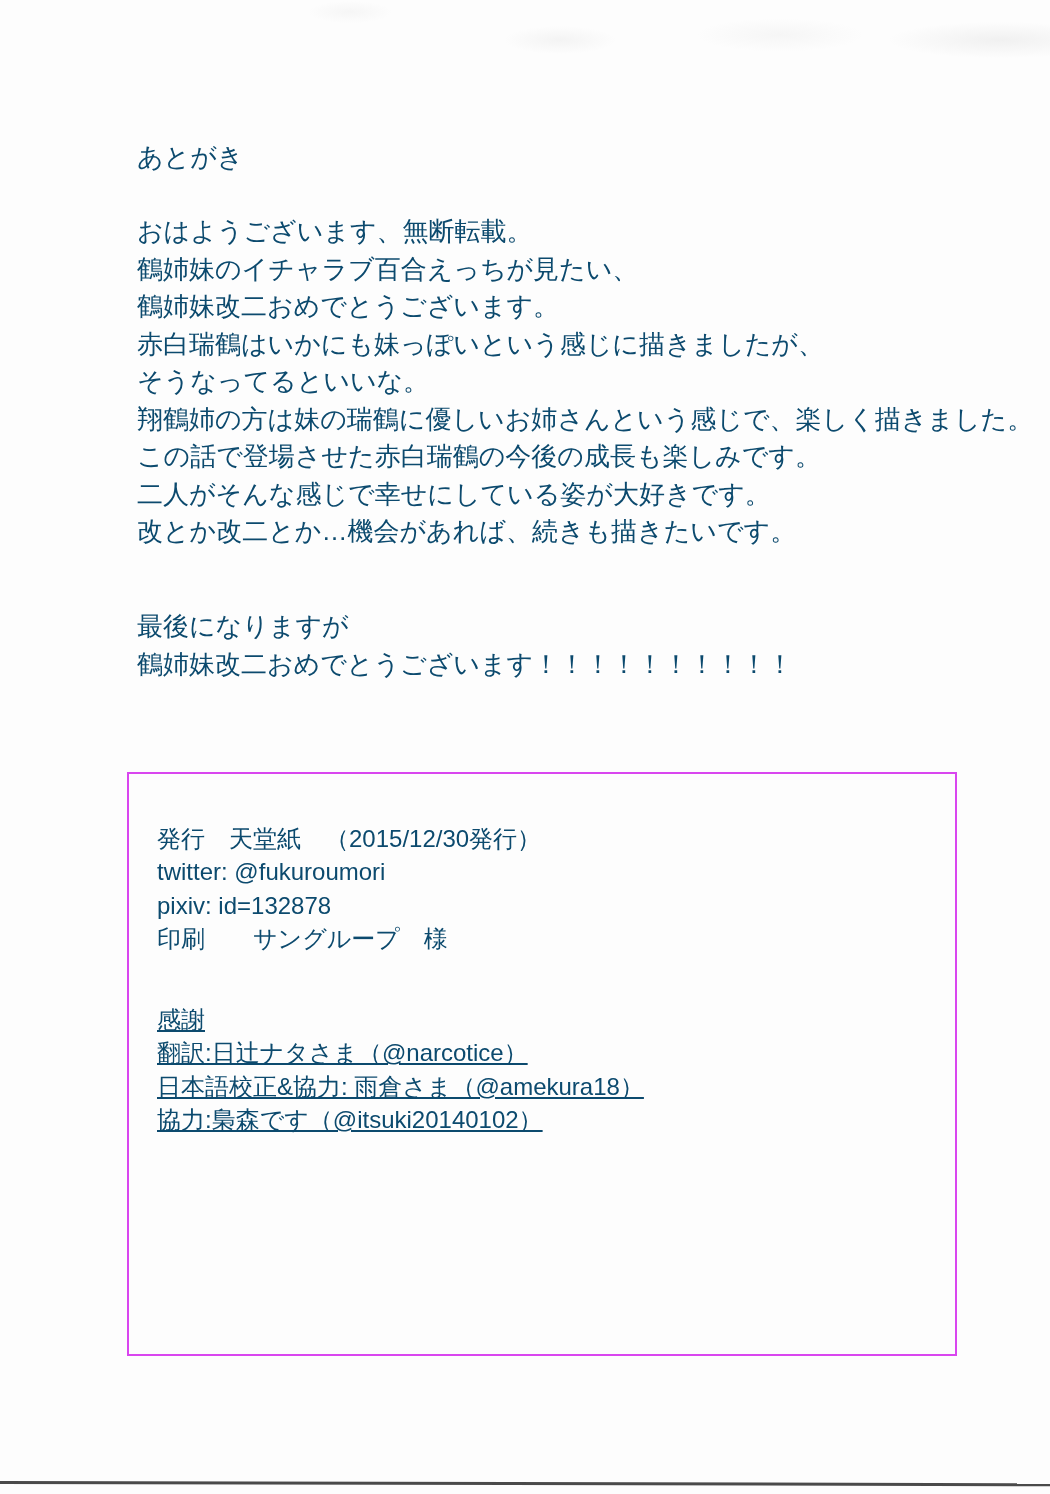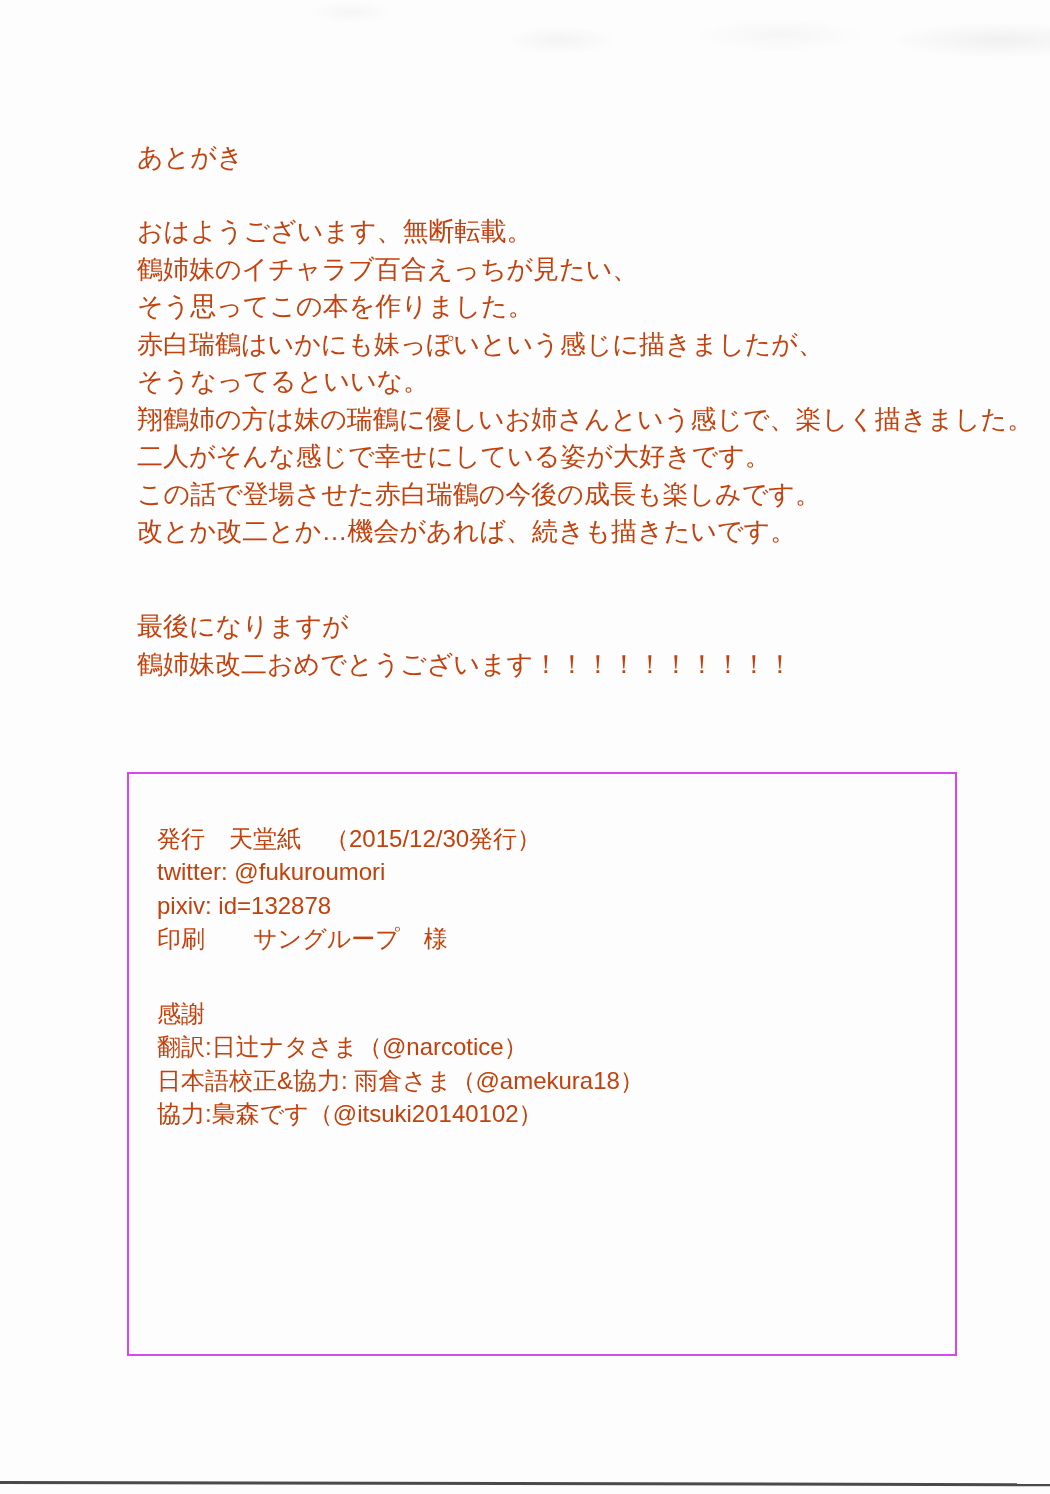--- a/index.html
+++ b/index.html
@@ -7,21 +7,21 @@
     padding: 0;
     background: #e8e8e8;
   }
   .page {
     position: relative;
     width: 1050px;
     height: 1494px;
     background: #fdfdfd;
     overflow: hidden;
     font-family: "Liberation Sans", "DejaVu Sans", sans-serif;
-    color: #c2410c;
+    color: #0c4a6e;
   }
   
   .scan-noise {
     position: absolute;
     left: 0; top: 0;
     width: 100%; height: 120px;
     background:
       radial-gradient(ellipse 80px 20px at 560px 40px, rgba(160,160,160,0.10), transparent 70%),
       radial-gradient(ellipse 120px 24px at 780px 35px, rgba(160,160,160,0.08), transparent 70%),
       radial-gradient(ellipse 160px 26px at 1000px 40px, rgba(150,150,150,0.12), transparent 70%),
@@ -65,23 +65,24 @@
   .colophon-publication {
     position: absolute;
     left: 28px;
     top: 48px;
     font-size: 24px;
     line-height: 33.4px;
   }
   .colophon-thanks {
     position: absolute;
     left: 28px;
-    top: 223px;
+    top: 229px;
     font-size: 24px;
     line-height: 33.4px;
+    text-decoration: underline;
   }
   .colophon-notice {
     position: absolute;
     left: 33px;
     top: 484px;
     font-size: 25px;
     line-height: 33.4px;
   }
   .scan-edge-line {
     position: absolute;
@@ -99,26 +100,26 @@
 
 <div class="page">
 
   <div class="scan-noise"></div>
 
   <div class="afterword-title line">あとがき</div>
 
   <div class="afterword-body">
     <div class="line">おはようございます、無断転載。</div>
     <div class="line">鶴姉妹のイチャラブ百合えっちが見たい、</div>
-    <div class="line">そう思ってこの本を作りました。</div>
+    <div class="line">鶴姉妹改二おめでとうございます。</div>
     <div class="line">赤白瑞鶴はいかにも妹っぽいという感じに描きましたが、</div>
     <div class="line">そうなってるといいな。</div>
     <div class="line">翔鶴姉の方は妹の瑞鶴に優しいお姉さんという感じで、楽しく描きました。</div>
+    <div class="line">この話で登場させた赤白瑞鶴の今後の成長も楽しみです。</div>
     <div class="line">二人がそんな感じで幸せにしている姿が大好きです。</div>
-    <div class="line">この話で登場させた赤白瑞鶴の今後の成長も楽しみです。</div>
     <div class="line">改とか改二とか…機会があれば、続きも描きたいです。</div>
   </div>
 
   <div class="afterword-closing">
     <div class="line">最後になりますが</div>
     <div class="line">鶴姉妹改二おめでとうございます！！！！！！！！！！</div>
   </div>
 
   <div class="colophon-box">
 

